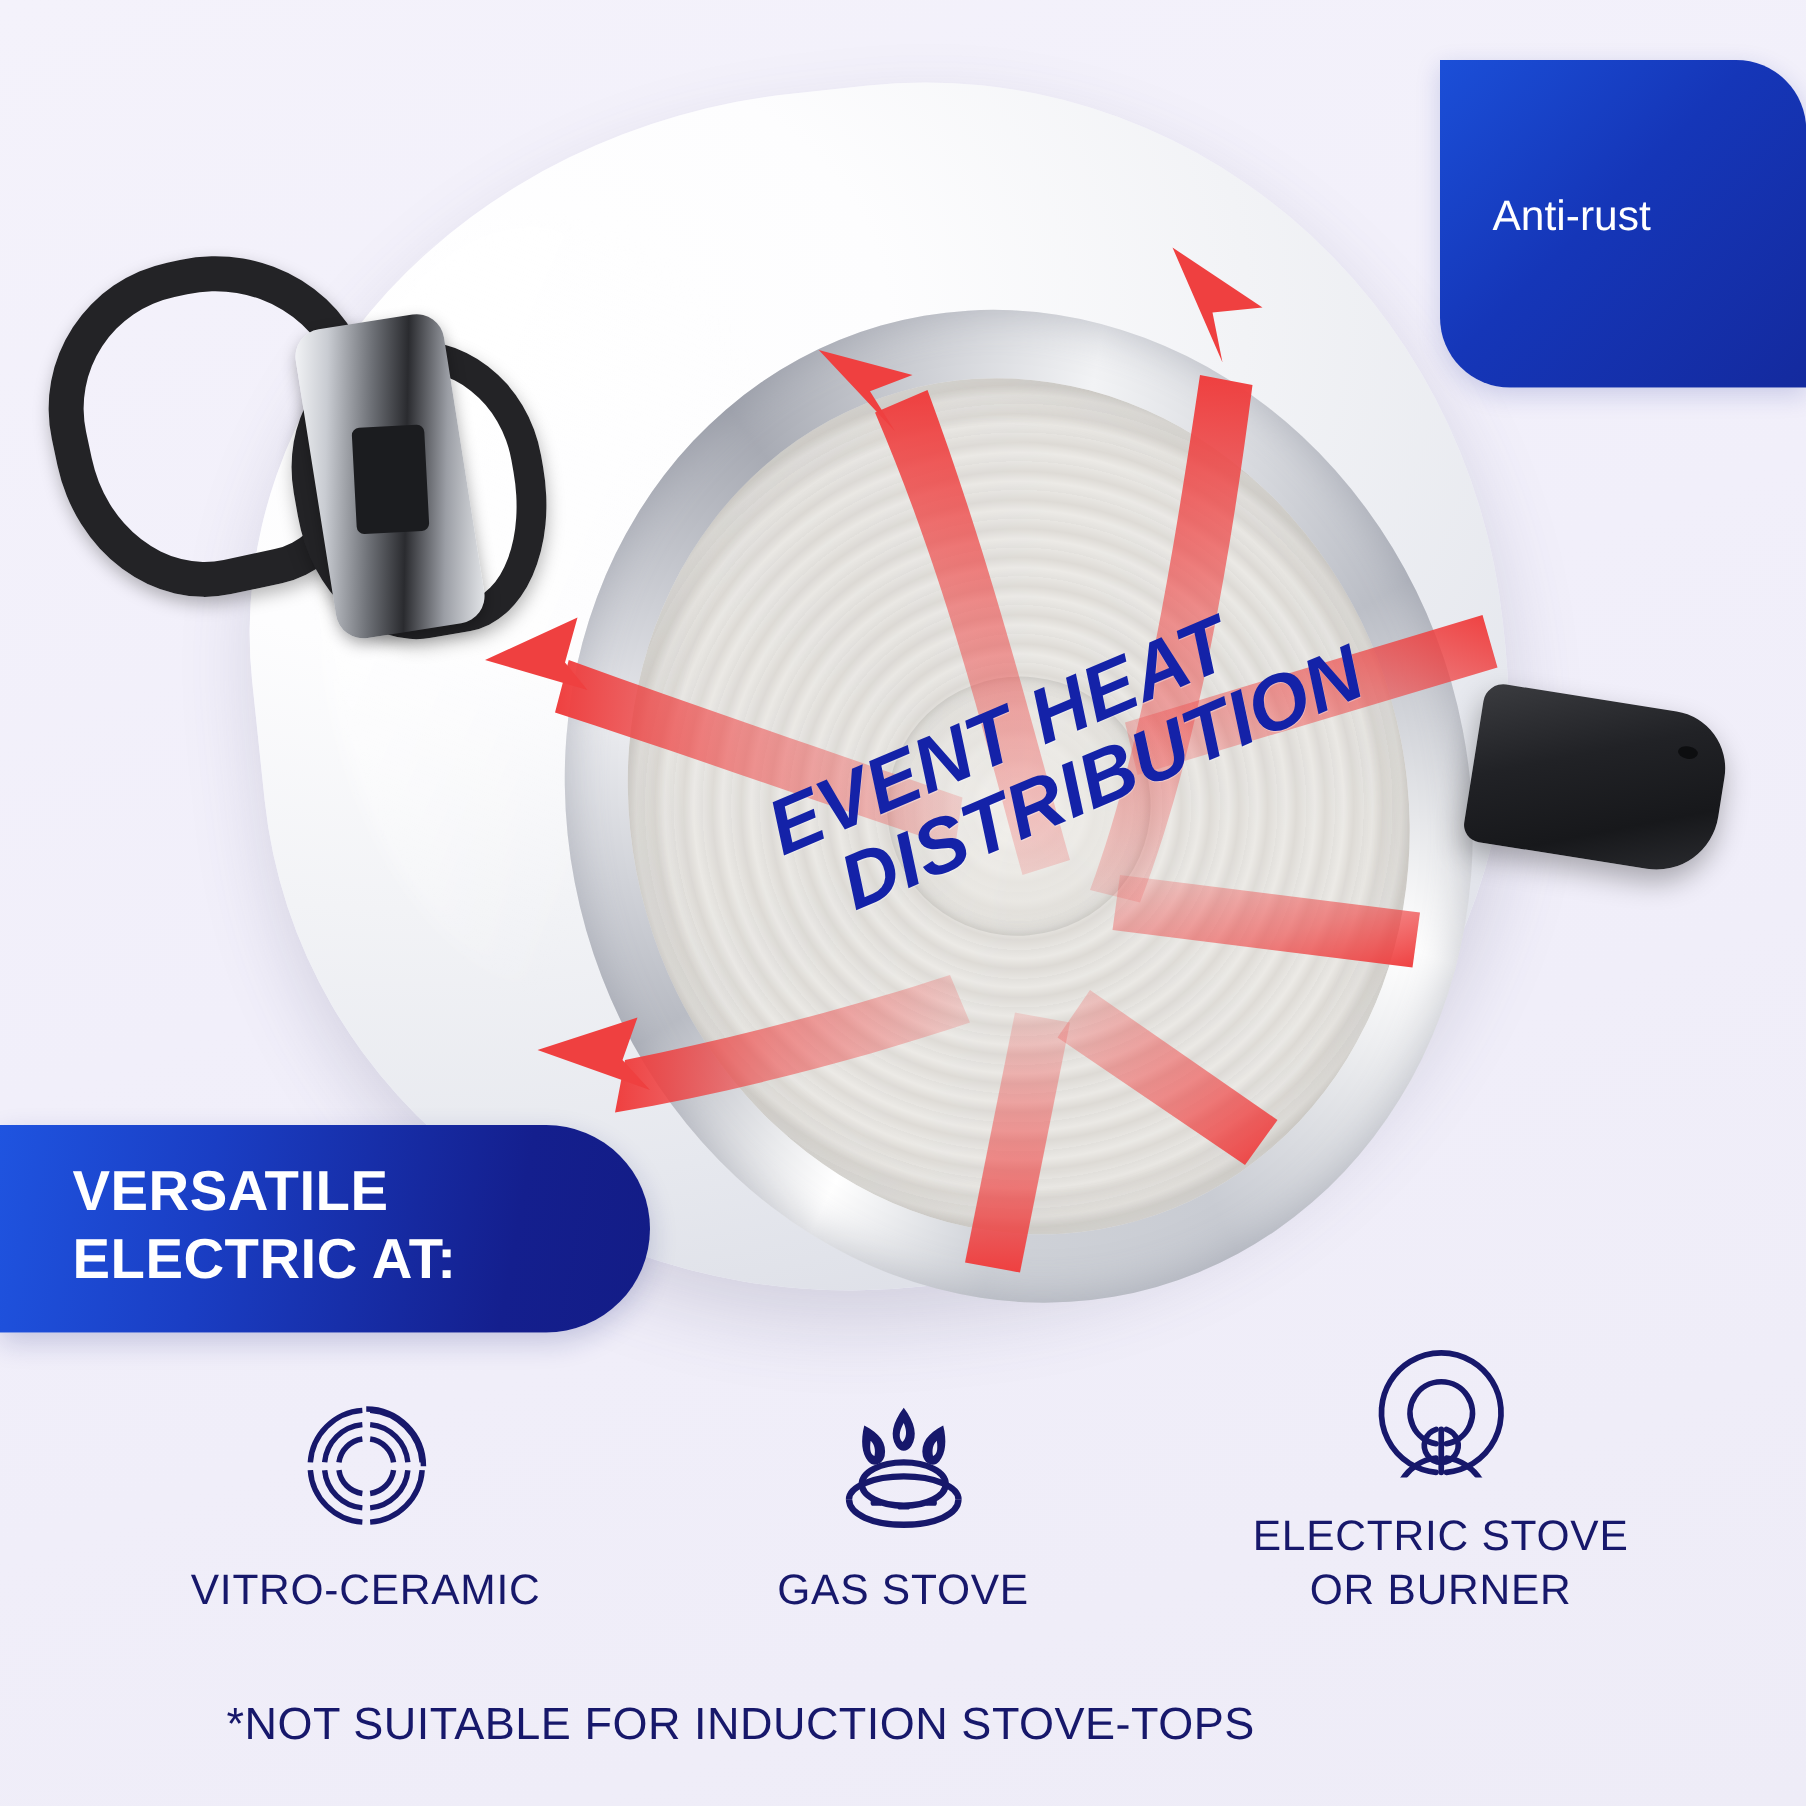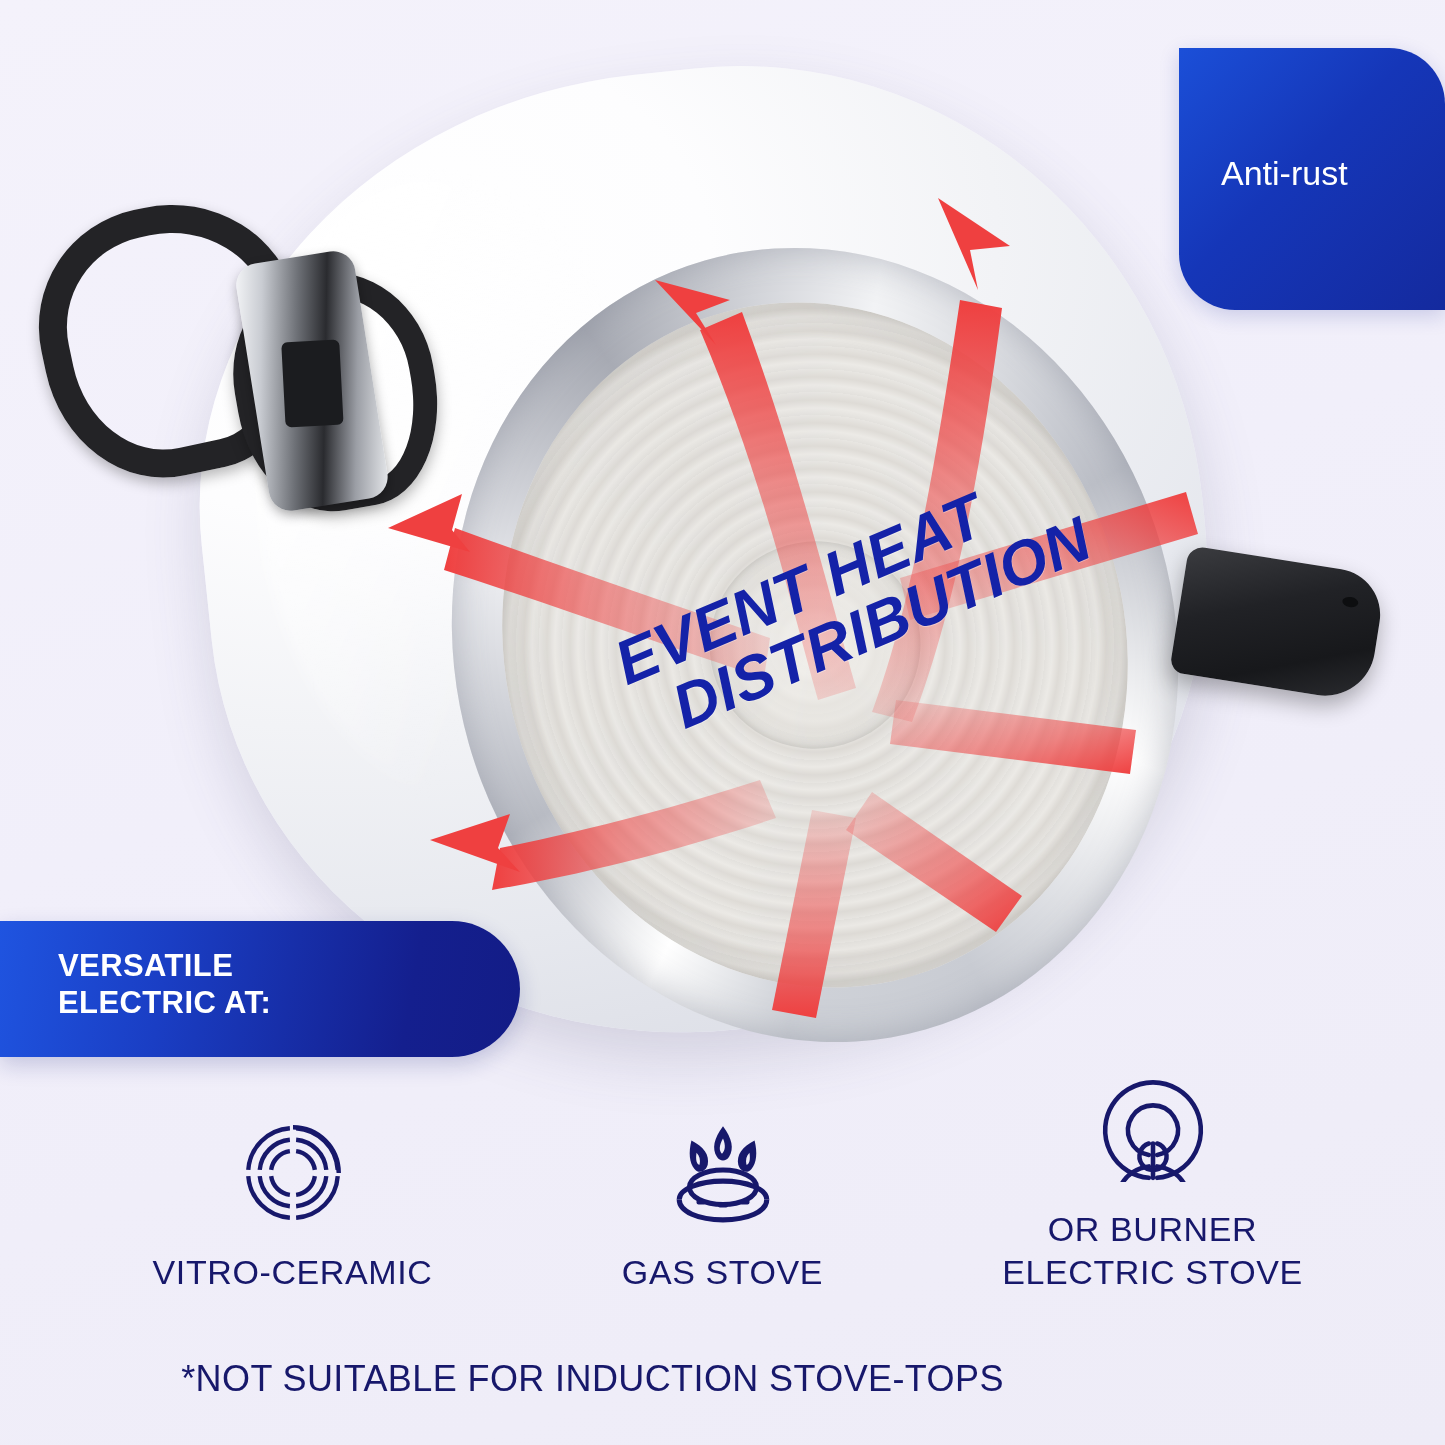--- a/index.html
+++ b/index.html
@@ -111,37 +111,37 @@
     font-size:62px;
     line-height:1.02;
     letter-spacing:.5px;
     text-shadow:0 1px 0 rgba(255,255,255,.35);
   }
   .heat-label .l2{ display:block; padding-left:36px; }
 
   
   .badge-antirust{
     position:absolute; right:0; top:48px;
-    width:266px; height:262px;
+    width:293px; height:262px;
     background:linear-gradient(135deg,#1b4fd8 0%,#1536b8 45%,#142a9e 100%);
     border-radius:0 56px 0 56px;
     color:#fff;
     padding:104px 0 0 42px;
     font-size:34px;
     line-height:1.26;
     box-shadow:0 6px 20px rgba(20,40,150,.18);
   }
   .badge-versatile{
-    position:absolute; left:0; top:921px;
-    width:520px; height:136px;
+    position:absolute; left:0; top:900px;
+    width:520px; height:166px;
     background:linear-gradient(100deg,#1f54e0 0%,#1a3ec4 32%,#141f8e 78%,#131c86 100%);
     border-radius:0 110px 110px 0;
     color:#fff;
     padding:26px 0 0 58px;
-    font-size:31px;
+    font-size:45px;
     font-weight:bold;
     line-height:1.2;
     letter-spacing:.4px;
     box-shadow:0 8px 22px rgba(20,30,120,.2);
   }
 
   
   .icon-row{
     position:absolute; left:0; top:1070px; width:1445px;
     display:flex; align-items:flex-end; justify-content:center;
@@ -305,22 +305,22 @@
           <g fill="none" stroke="#17186b" stroke-width="4.4" stroke-linecap="round">
             <path d="M46 96 A46 46 0 1 1 54 96"></path>
             <path d="M46 85 A35 35 0 1 0 54 85"></path>
             <path d="M46 74 A24 24 0 1 1 54 74"></path>
             <path d="M46 63 A13 13 0 1 0 54 63"></path>
             <path d="M50 96 L50 63"></path>
           </g>
         </svg>
       </div>
       <div class="icon-caption">
+        <div>ELECTRIC STOVE</div>
         <div>OR BURNER</div>
-        <div>ELECTRIC STOVE</div>
       </div>
     </div>
 
   </div>
 
   <div class="disclaimer">*NOT SUITABLE FOR INDUCTION STOVE-TOPS</div>
 
 </div>
 
 </body></html>

